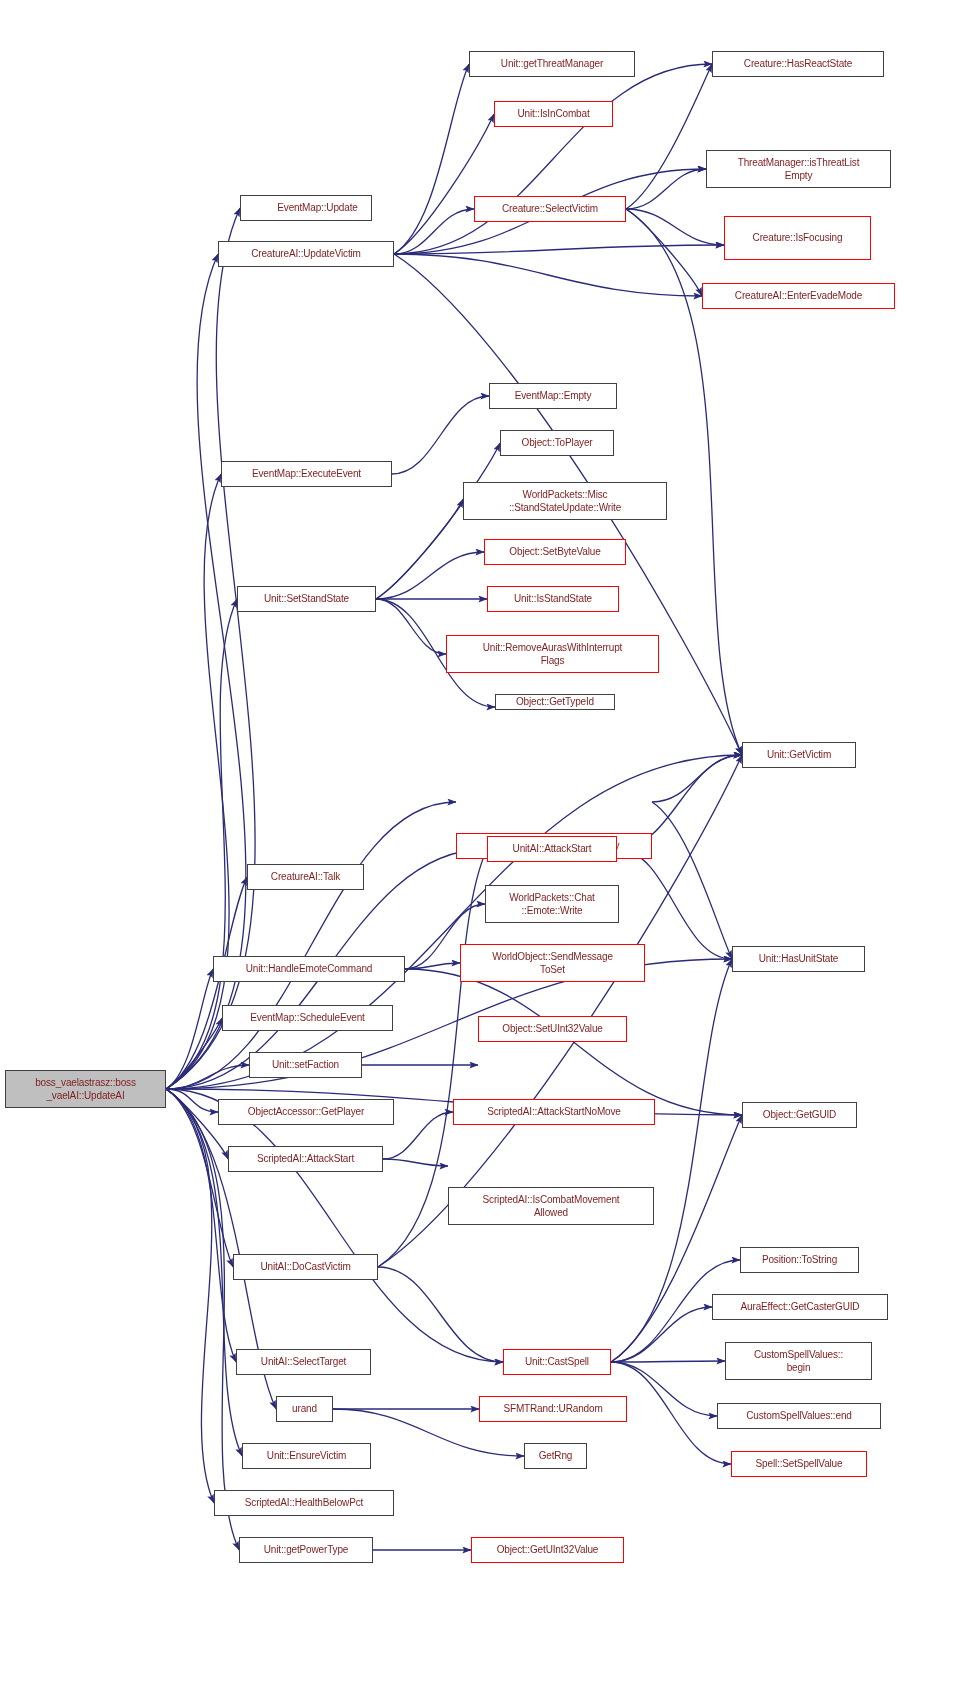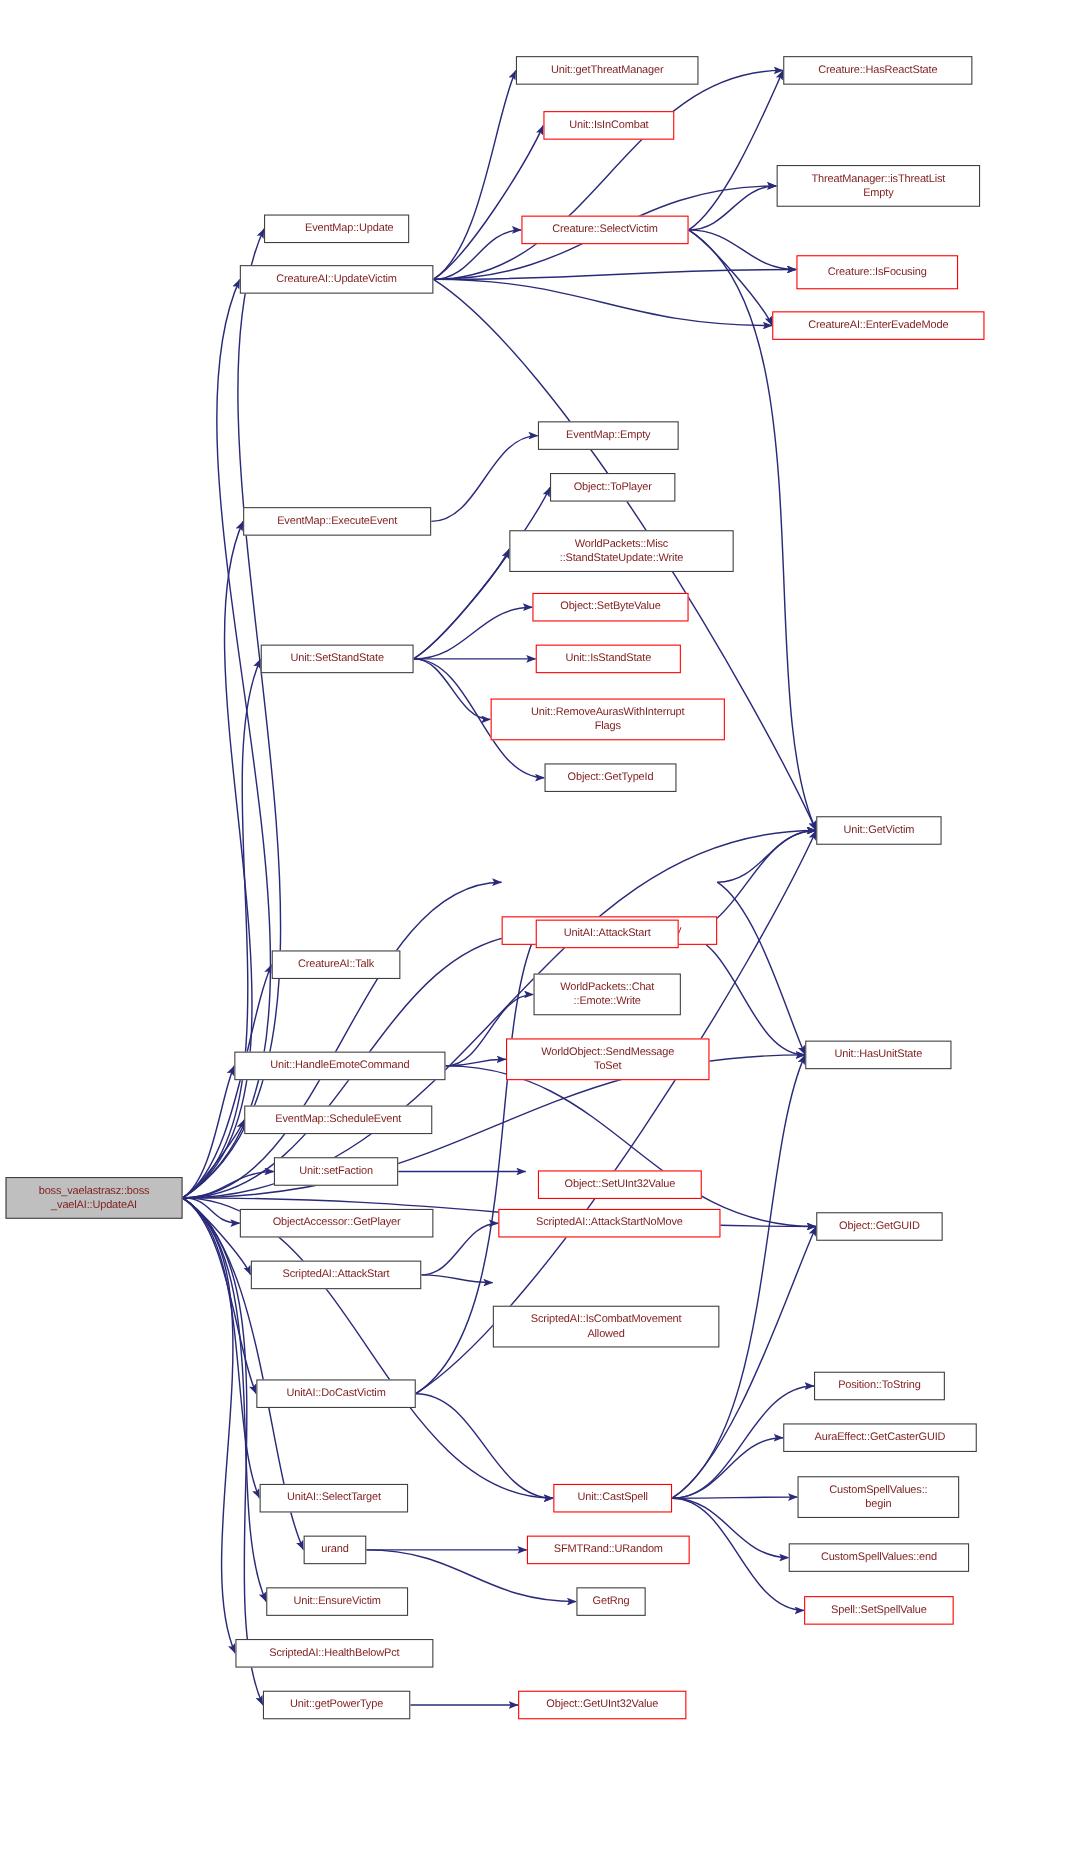--- a/index.html
+++ b/index.html
@@ -130,47 +130,47 @@
       </g>
   </svg>
   <div id="nodes">
       <div class="node" style="left: 469px; top: 51px; width: 166px; height: 26px;"><span>Unit::getThreatManager</span></div>
       <div class="node" style="left: 712px; top: 51px; width: 172px; height: 26px;"><span>Creature::HasReactState</span></div>
       <div class="node red" style="left: 494px; top: 101px; width: 119px; height: 26px;"><span>Unit::IsInCombat</span></div>
       <div class="node" style="left: 706px; top: 150px; width: 185px; height: 38px;"><span>ThreatManager::isThreatList
 Empty</span></div>
       <div class="node" style="left: 240px; top: 195px; width: 132px; height: 26px; padding-left: 23px;"><span>EventMap::Update</span></div>
       <div class="node red" style="left: 474px; top: 196px; width: 152px; height: 26px;"><span>Creature::SelectVictim</span></div>
-      <div class="node red" style="left: 724px; top: 232px; width: 147px; height: 31px;"><span>Creature::IsFocusing</span></div>
+      <div class="node red" style="left: 724px; top: 216px; width: 147px; height: 44px;"><span>Creature::IsFocusing</span></div>
       <div class="node" style="left: 218px; top: 241px; width: 176px; height: 26px;"><span>CreatureAI::UpdateVictim</span></div>
       <div class="node red" style="left: 702px; top: 283px; width: 193px; height: 26px;"><span>CreatureAI::EnterEvadeMode</span></div>
       <div class="node" style="left: 489px; top: 383px; width: 128px; height: 26px;"><span>EventMap::Empty</span></div>
       <div class="node" style="left: 500px; top: 430px; width: 114px; height: 26px;"><span>Object::ToPlayer</span></div>
       <div class="node" style="left: 221px; top: 461px; width: 171px; height: 26px;"><span>EventMap::ExecuteEvent</span></div>
       <div class="node" style="left: 463px; top: 482px; width: 204px; height: 38px;"><span>WorldPackets::Misc
 ::StandStateUpdate::Write</span></div>
       <div class="node red" style="left: 484px; top: 539px; width: 142px; height: 26px;"><span>Object::SetByteValue</span></div>
       <div class="node red" style="left: 487px; top: 586px; width: 132px; height: 26px;"><span>Unit::IsStandState</span></div>
       <div class="node" style="left: 237px; top: 586px; width: 139px; height: 26px;"><span>Unit::SetStandState</span></div>
       <div class="node red" style="left: 446px; top: 635px; width: 213px; height: 38px;"><span>Unit::RemoveAurasWithInterrupt
 Flags</span></div>
-      <div class="node" style="left: 495px; top: 694px; width: 120px; height: 26px;"><span>Object::GetTypeId</span></div>
+      <div class="node" style="left: 495px; top: 694px; width: 120px; height: 16px;"><span>Object::GetTypeId</span></div>
       <div class="node" style="left: 742px; top: 742px; width: 114px; height: 26px;"><span>Unit::GetVictim</span></div>
       <div class="node red" style="left: 456px; top: 833px; width: 196px; height: 26px;"><span>UnitAI::DoMeleeAttackIfReady</span></div>
       <div class="node red" style="left: 487px; top: 836px; width: 130px; height: 26px;"><span>UnitAI::AttackStart</span></div>
       <div class="node" style="left: 247px; top: 864px; width: 117px; height: 26px;"><span>CreatureAI::Talk</span></div>
       <div class="node" style="left: 485px; top: 885px; width: 134px; height: 38px;"><span>WorldPackets::Chat
 ::Emote::Write</span></div>
       <div class="node" style="left: 732px; top: 946px; width: 133px; height: 26px;"><span>Unit::HasUnitState</span></div>
       <div class="node red" style="left: 460px; top: 944px; width: 185px; height: 38px;"><span>WorldObject::SendMessage
 ToSet</span></div>
       <div class="node" style="left: 213px; top: 956px; width: 192px; height: 26px;"><span>Unit::HandleEmoteCommand</span></div>
       <div class="node" style="left: 222px; top: 1005px; width: 171px; height: 26px;"><span>EventMap::ScheduleEvent</span></div>
       <div class="node" style="left: 249px; top: 1052px; width: 113px; height: 26px;"><span>Unit::setFaction</span></div>
-      <div class="node red" style="left: 478px; top: 1064px; width: 149px; height: 26px; margin-left: 11px;"><span>Object::SetUInt32Value</span></div>
+      <div class="node red" style="left: 478px; top: 1016px; width: 149px; height: 26px;"><span>Object::SetUInt32Value</span></div>
       <div class="node root" style="left: 5px; top: 1070px; width: 161px; height: 38px;"><span>boss_vaelastrasz::boss
 _vaelAI::UpdateAI</span></div>
       <div class="node" style="left: 742px; top: 1102px; width: 115px; height: 26px;"><span>Object::GetGUID</span></div>
       <div class="node" style="left: 218px; top: 1099px; width: 176px; height: 26px;"><span>ObjectAccessor::GetPlayer</span></div>
       <div class="node red" style="left: 453px; top: 1099px; width: 202px; height: 26px;"><span>ScriptedAI::AttackStartNoMove</span></div>
       <div class="node" style="left: 228px; top: 1146px; width: 155px; height: 26px;"><span>ScriptedAI::AttackStart</span></div>
       <div class="node" style="left: 448px; top: 1147px; width: 206px; height: 38px; margin-top: 40px;"><span>ScriptedAI::IsCombatMovement
 Allowed</span></div>
       <div class="node" style="left: 740px; top: 1247px; width: 119px; height: 26px;"><span>Position::ToString</span></div>
       <div class="node" style="left: 233px; top: 1254px; width: 145px; height: 26px;"><span>UnitAI::DoCastVictim</span></div>

